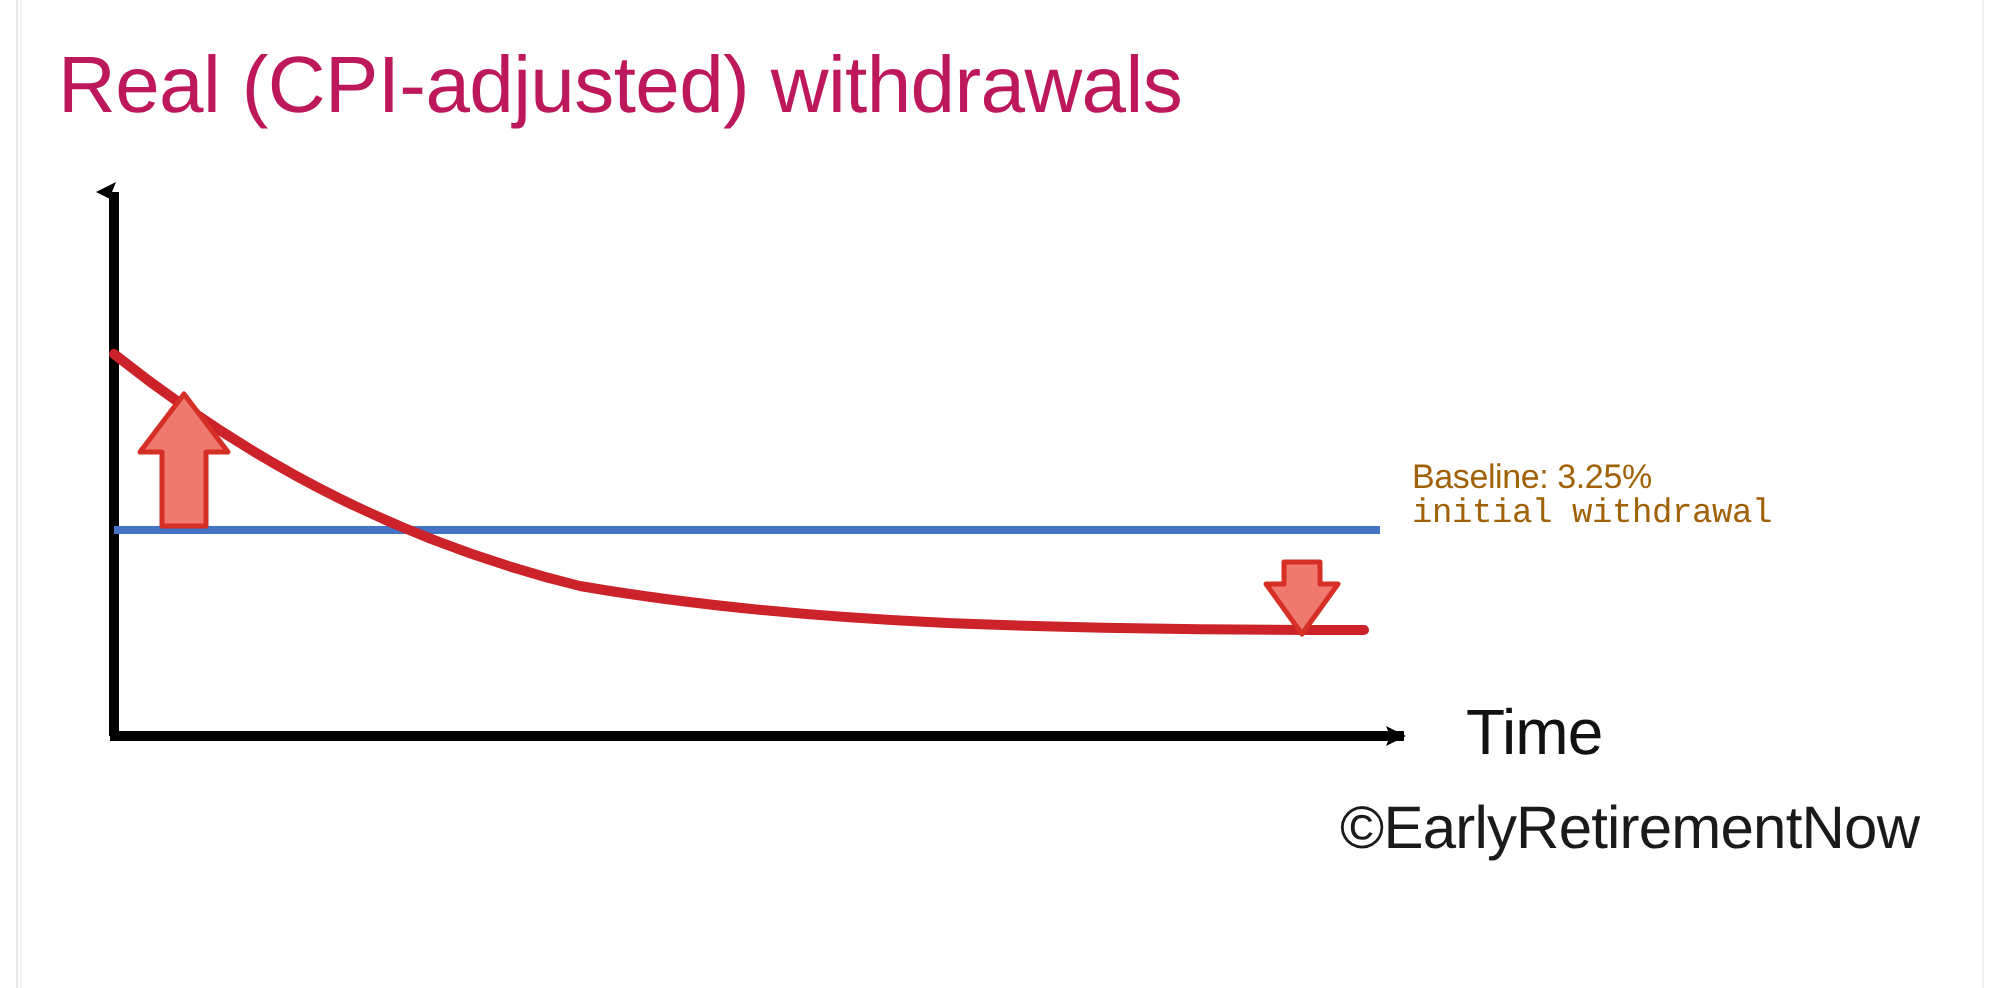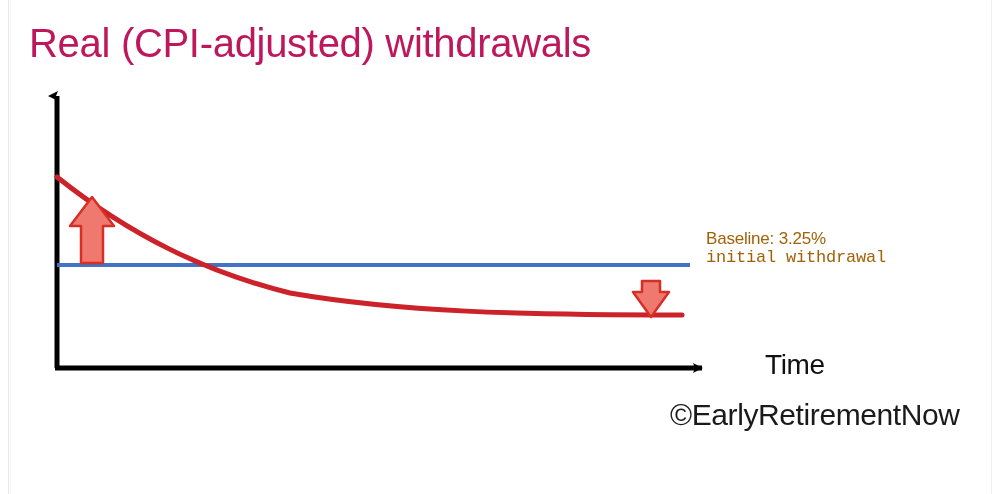--- a/index.html
+++ b/index.html
@@ -62,24 +62,23 @@
     top: 229px;
     font-size: 17px;
     color: #a16207;
     letter-spacing: -0.2px;
     margin-left: 10px;
   }
   #baseline-label .l2 { display: block; font-family: Liberation Mono, monospace; }
   #xaxis-label {
     left: 733px;
     top: 349px;
-    font-size: 28px;
+    font-size: 32px;
     color: #111111;
     letter-spacing: -0.4px;
-    margin-left: 32px;
   }
   #credit {
     left: 670px;
     top: 398px;
     font-size: 30px;
     color: #1a1a1a;
     letter-spacing: -0.4px;
   }
 </style>
 </head>

